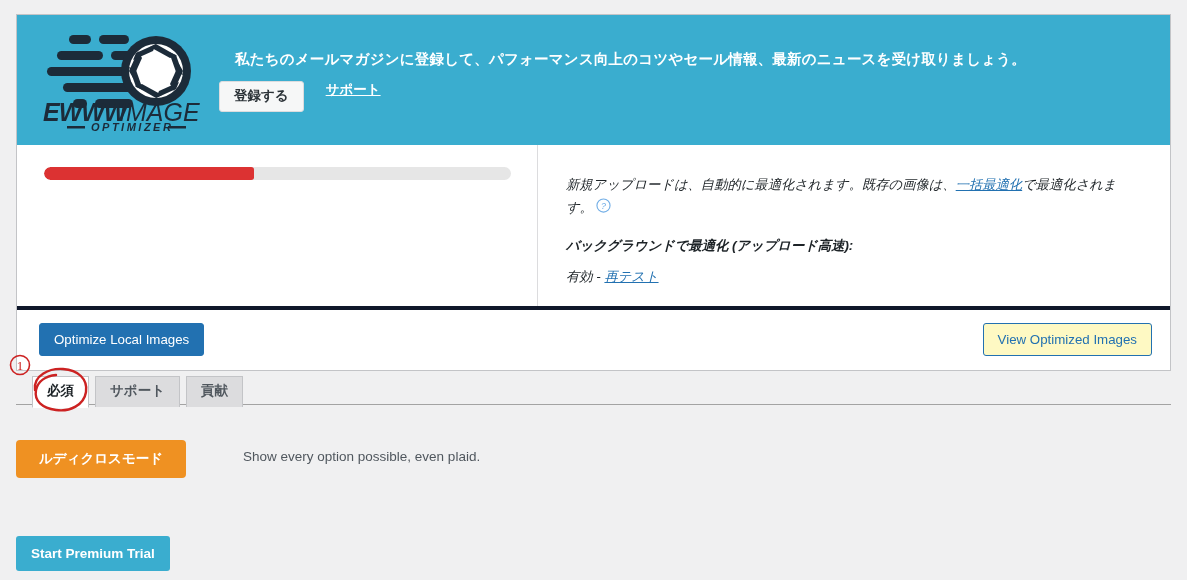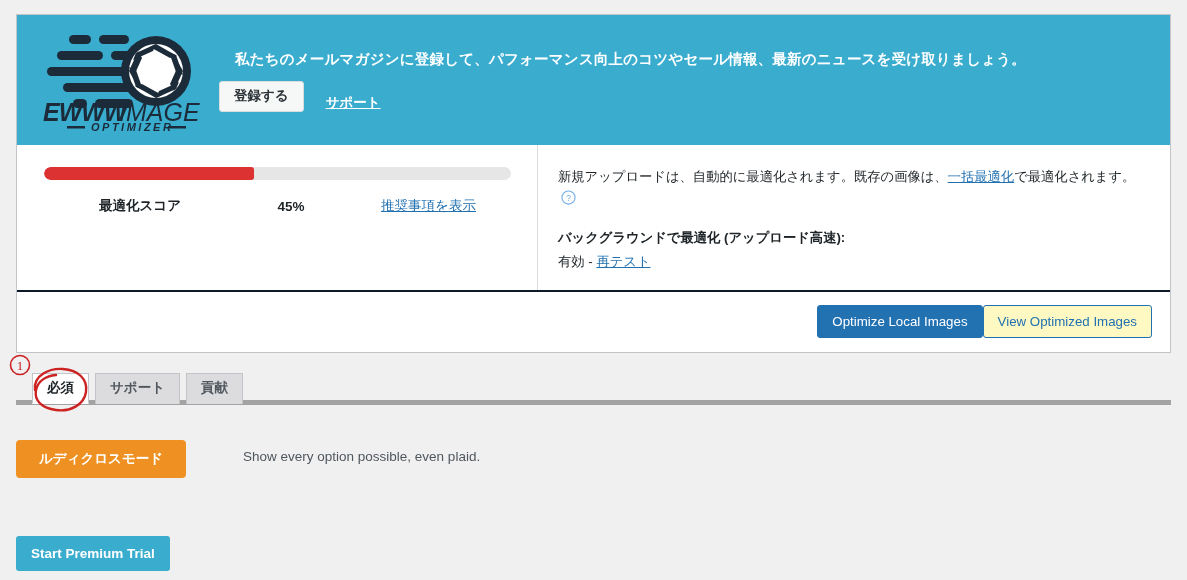--- a/index.html
+++ b/index.html
@@ -35,21 +35,21 @@
 
   .banner-body { padding-left: 12px; padding-top: 4px; }
   .banner-text {
     color: #ffffff;
     font-size: 14.5px;
     font-weight: bold;
     letter-spacing: .2px;
     margin: 0 0 12px 16px;
     white-space: nowrap;
   }
-  .banner-actions { display: flex; align-items: flex-end; gap: 22px; }
+  .banner-actions { display: flex; align-items: flex-start; gap: 22px; }
   .btn-subscribe {
     background: #f6f7f7;
     border: 1px solid #dcdcde;
     border-radius: 3px;
     color: #2c3338;
     font-size: 13.5px;
     font-weight: bold;
     padding: 7px 14px;
     cursor: pointer;
     font-family: inherit;
@@ -89,39 +89,39 @@
     font-size: 13.5px;
   }
   .score-label { width: 192px; text-align: center; font-weight: bold; color: #1d2327; }
   .score-value { width: 110px; text-align: center; font-weight: bold; color: #1d2327; }
   .score-link {
     flex: 1; text-align: center;
     color: #2271b1; text-decoration: underline; cursor: pointer;
   }
 
   .status-right { flex: 1; padding: 20px 22px 10px 20px; }
-  .status-right p { margin: 0; font-size: 13.3px; color: #1d2327; line-height: 1.75; }
+  .status-right p { margin: 8px; font-size: 13.3px; color: #1d2327; line-height: 1.75; font-style: italic; }
   .status-right a { color: #2271b1; text-decoration: underline; cursor: pointer; }
   .bg-title { margin-top: 14px !important; font-weight: bold; }
   .bg-state { margin-top: 1px !important; }
   .help-icon {
     display: inline-block;
     vertical-align: -1px;
     margin-left: 3px;
     color: #72aee6;
     cursor: pointer;
   }
   .help-icon svg { display: block; }
 
   
   .action-bar {
-    border-top: 2px solid #0f172a;
+    border-top: 4px solid #0f172a;
     display: flex;
     align-items: center;
-    justify-content: flex-end;
+    justify-content: space-between;
     padding: 13px 18px 14px 22px;
   }
   .btn-primary {
     background: #2271b1;
     border: 1px solid #2271b1;
     border-radius: 3px;
     color: #ffffff;
     font-size: 13.3px;
     padding: 8px 14px;
     cursor: pointer;
@@ -137,23 +137,23 @@
     cursor: pointer;
     font-family: inherit;
   }
 
   
   .tabs {
     position: absolute;
     left: 16px; top: 375px;
     width: 1155px;
     height: 30px;
-    border-bottom: 5px solid #a3a3a3;
+    border-bottom: 1px solid #a3a3a3;
     display: flex;
-    align-items: center;
+    align-items: flex-start;
     padding-left: 16px;
   }
   .tab {
     background: #dcdcde;
     border: 1px solid #c3c4c7;
     border-bottom: none;
     color: #50575e;
     font-size: 13.5px;
     font-weight: bold;
     padding: 7px 14px 8px 14px;
@@ -252,25 +252,20 @@
         </div>
       </div>
     </div>
 
     <div class="status-row">
 
       <div class="status-left">
         <div class="progress-track">
           <div class="progress-fill" id="progress-fill" style="width: 45%;"></div>
         </div>
-        <div class="score-line">
-          <span class="score-label">最適化スコア</span>
-          <span class="score-value">45%</span>
-          <a class="score-link">推奨事項を表示</a>
-        </div>
       </div>
 
       <div class="status-right">
         <p><span>新規アップロードは、自動的に最適化されます。既存の画像は、</span><a>一括最適化</a><span>で最適化されます。</span><span class="help-icon"><svg width="15" height="15" viewBox="0 0 16 16" xmlns="http://www.w3.org/2000/svg">
                 <circle cx="8" cy="8" r="7" fill="none" stroke="#72aee6" stroke-width="1.2"></circle>
                 <text x="8" y="11.6" text-anchor="middle" font-family="Liberation Sans, sans-serif" font-size="9.5" fill="#72aee6">?</text>
               </svg></span></p>
         <p class="bg-title">バックグラウンドで最適化 (アップロード高速):</p>
         <p class="bg-state"><span>有効 - </span><a>再テスト</a></p>
       </div>

